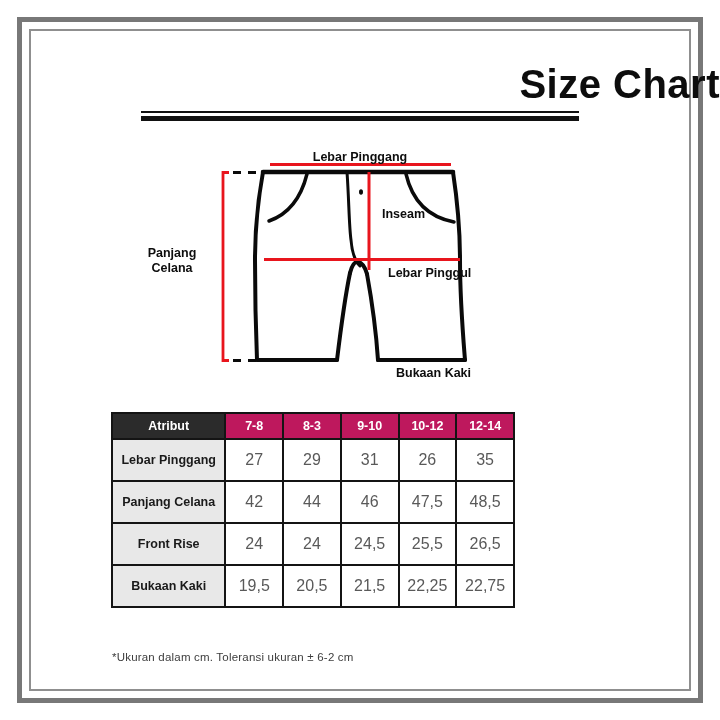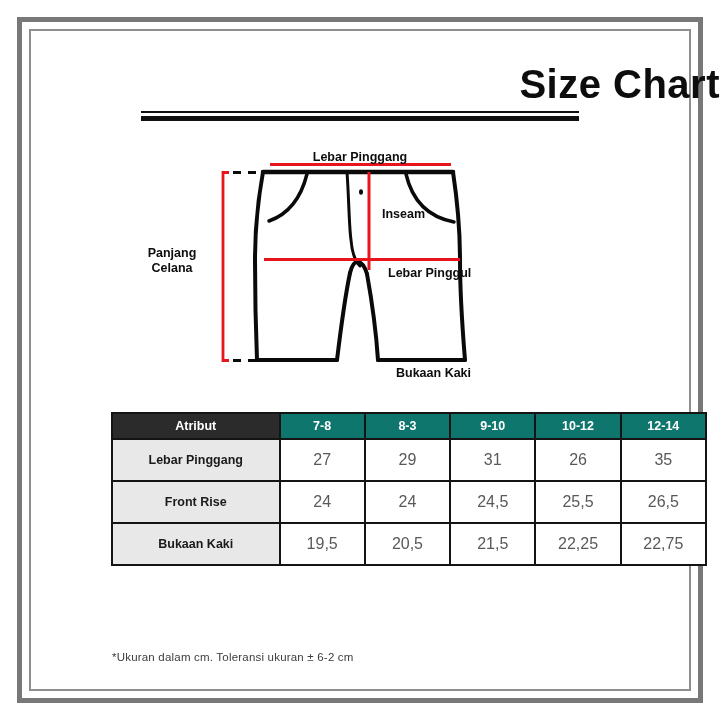--- a/index.html
+++ b/index.html
@@ -32,31 +32,31 @@
     position: absolute; left: 140px; top: 145px;
     width: 360px; height: 245px;
   }
   .diagram-svg text {
     font-family: "Liberation Sans", "DejaVu Sans", sans-serif;
     font-weight: bold; font-size: 12.5px; fill: #0d0d0d;
   }
 
   .size-table {
     position: absolute; left: 111px; top: 412px;
-    width: 596px;
+    width: 404px;
     border-collapse: collapse;
     table-layout: fixed;
   }
   .size-table th, .size-table td {
     border: 2px solid #141414;
     text-align: center; vertical-align: middle;
   }
   .size-table th { height: 26px; color: #ffffff; font-size: 12.5px; font-weight: bold; }
   .size-table th.attr-head { background: #2b2b2b; }
-  .size-table th.size-head { background: #0f766e; margin-left: 45px; }
+  .size-table th.size-head { background: #be185d; margin-left: 45px; }
   .size-table td { height: 42px; }
   .size-table td.attr-cell {
     background: #e8e8e8; font-weight: bold; font-size: 12.5px; color: #1a1a1a;
   }
   .size-table td.value-cell {
     background: #ffffff; font-size: 16px; color: #595959;
   }
 
   .footnote {
     position: absolute; left: 112px; top: 651px;
@@ -138,20 +138,28 @@
   <tbody>
     <tr>
       <td class="attr-cell">Lebar Pinggang</td>
       <td class="value-cell">27</td>
       <td class="value-cell">29</td>
       <td class="value-cell">31</td>
       <td class="value-cell">26</td>
       <td class="value-cell">35</td>
     </tr>
     <tr>
+      <td class="attr-cell">Panjang Celana</td>
+      <td class="value-cell">42</td>
+      <td class="value-cell">44</td>
+      <td class="value-cell">46</td>
+      <td class="value-cell">47,5</td>
+      <td class="value-cell">48,5</td>
+    </tr>
+    <tr>
       <td class="attr-cell">Front Rise</td>
       <td class="value-cell">24</td>
       <td class="value-cell">24</td>
       <td class="value-cell">24,5</td>
       <td class="value-cell">25,5</td>
       <td class="value-cell">26,5</td>
     </tr>
     <tr>
       <td class="attr-cell">Bukaan Kaki</td>
       <td class="value-cell">19,5</td>

